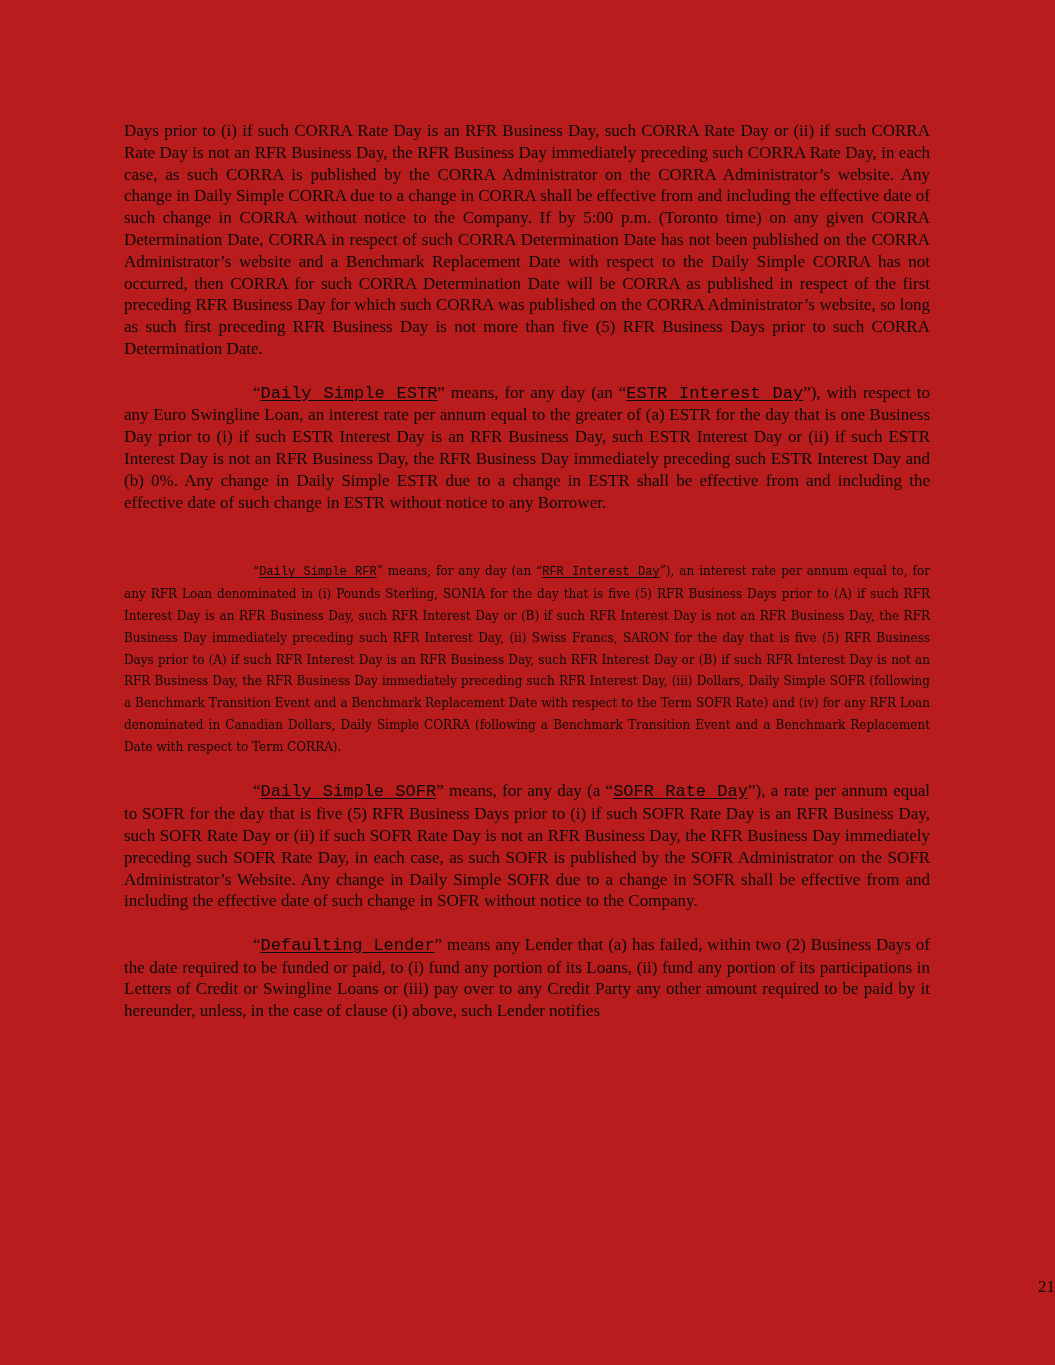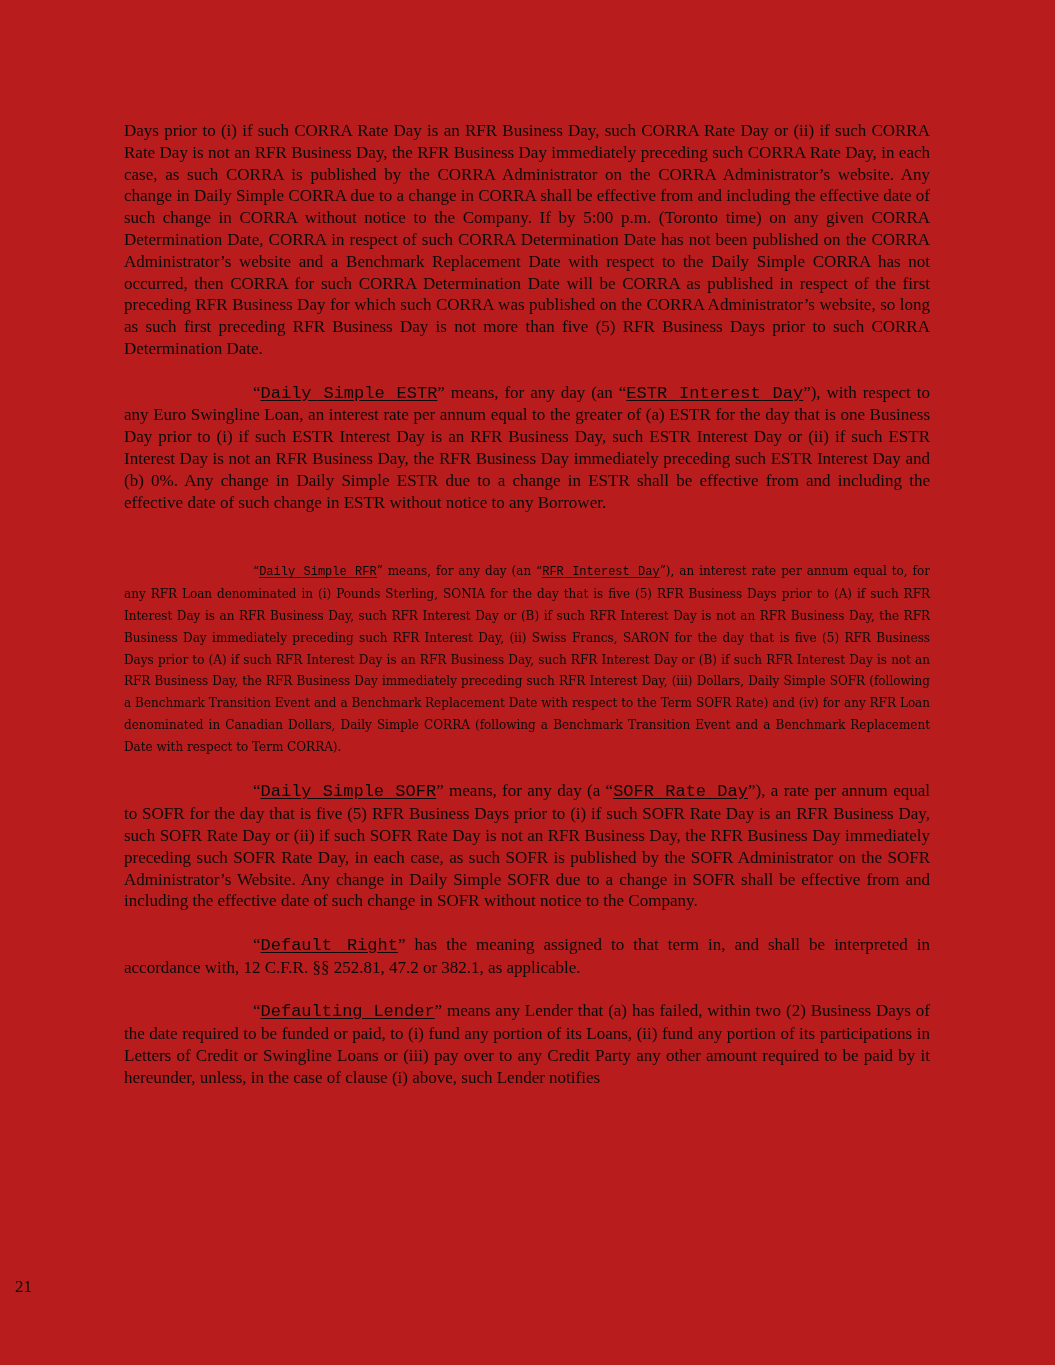--- a/index.html
+++ b/index.html
@@ -36,44 +36,43 @@
     margin-top: 48px;
   }
   .u {
     text-decoration: underline;
     text-underline-offset: 2px;
     font-family: Liberation Mono, monospace;
   }
   .page-number {
     position: absolute;
     top: 1276px;
-    left: 15px;
+    left: 0;
     right: 0;
-    text-align: left;
+    text-align: right;
     font-family: "Liberation Serif", serif;
     font-size: 17px;
     color: #0b0b0b;
   }
 </style>
 </head>
 <body>
 
 <div class="page">
   <main>
 
     <p class="para no-indent"><span>Days prior to (i) if such CORRA Rate Day is an RFR Business Day, such CORRA Rate Day or (ii) if such CORRA Rate Day is not an RFR Business Day, the RFR Business Day immediately preceding such CORRA Rate Day, in each case, as such CORRA is published by the CORRA Administrator on the CORRA Administrator’s website.  Any change in Daily Simple CORRA due to a change in CORRA shall be effective from and including the effective date of such change in CORRA without notice to the Company. If by 5:00 p.m. (Toronto time) on any given CORRA Determination Date, CORRA in respect of such CORRA Determination Date has not been published on the CORRA Administrator’s website and a Benchmark Replacement Date with respect to the Daily Simple CORRA has not occurred, then CORRA for such CORRA Determination Date will be CORRA as published in respect of the first preceding RFR Business Day for which such CORRA was published on the CORRA Administrator’s website, so long as such first preceding RFR Business Day is not more than five (5) RFR Business Days prior to such CORRA Determination Date.</span></p>
 
     <p class="para"><span>“</span><span class="u">Daily Simple ESTR</span><span>” means, for any day (an “</span><span class="u">ESTR Interest Day</span><span>”), with respect to any Euro Swingline Loan, an interest rate per annum equal to the greater of (a) ESTR for the day that is one Business Day prior to (i) if such ESTR Interest Day is an RFR Business Day, such ESTR Interest Day or (ii) if such ESTR Interest Day is not an RFR Business Day, the RFR Business Day immediately preceding such ESTR Interest Day and (b) 0%.  Any change in Daily Simple ESTR due to a change in ESTR shall be effective from and including the effective date of such change in ESTR without notice to any Borrower.</span></p>
 
     <p class="para alt-font"><span>“</span><span class="u">Daily Simple RFR</span><span>” means, for any day (an “</span><span class="u">RFR Interest Day</span><span>”), an interest rate per annum equal to, for any RFR Loan denominated in (i) Pounds Sterling, SONIA for the day that is five (5) RFR Business Days prior to (A) if such RFR Interest Day is an RFR Business Day, such RFR Interest Day or (B) if such RFR Interest Day is not an RFR Business Day, the RFR Business Day immediately preceding such RFR Interest Day, (ii) Swiss Francs, SARON for the day that is five (5) RFR Business Days prior to (A) if such RFR Interest Day is an RFR Business Day, such RFR Interest Day or (B) if such RFR Interest Day is not an RFR Business Day, the RFR Business Day immediately preceding such RFR Interest Day, (iii) Dollars, Daily Simple SOFR (following a Benchmark Transition Event and a Benchmark Replacement Date with respect to the Term SOFR Rate) and (iv) for any RFR Loan denominated in Canadian Dollars, Daily Simple CORRA (following a Benchmark Transition Event and a Benchmark Replacement Date with respect to Term CORRA).</span></p>
 
     <p class="para"><span>“</span><span class="u">Daily Simple SOFR</span><span>” means, for any day (a “</span><span class="u">SOFR Rate Day</span><span>”), a rate per annum equal to SOFR for the day that is five (5) RFR Business Days prior to (i) if such SOFR Rate Day is an RFR Business Day, such SOFR Rate Day or (ii) if such SOFR Rate Day is not an RFR Business Day, the RFR Business Day immediately preceding such SOFR Rate Day, in each case, as such SOFR is published by the SOFR Administrator on the SOFR Administrator’s Website.  Any change in Daily Simple SOFR due to a change in SOFR shall be effective from and including the effective date of such change in SOFR without notice to the Company.</span></p>
 
 
-    <p class="para"><span>“</span><span class="u">Default Right</span><span>” has the meaning assigned to that term in, and shall be interpreted in accordance with, 12 C.F.R. §§ 252.81, 47.2 or 382.1, as applicable.</span></p>
 
     <p class="para"><span>“</span><span class="u">Defaulting Lender</span><span>” means any Lender that (a) has failed, within two (2) Business Days of the date required to be funded or paid, to (i) fund any portion of its Loans, (ii) fund any portion of its participations in Letters of Credit or Swingline Loans or (iii) pay over to any Credit Party any other amount required to be paid by it hereunder, unless, in the case of clause (i) above, such Lender notifies</span></p>
 
   </main>
 
   <footer>
     <div class="page-number">21</div>
   </footer>
 </div>
 

